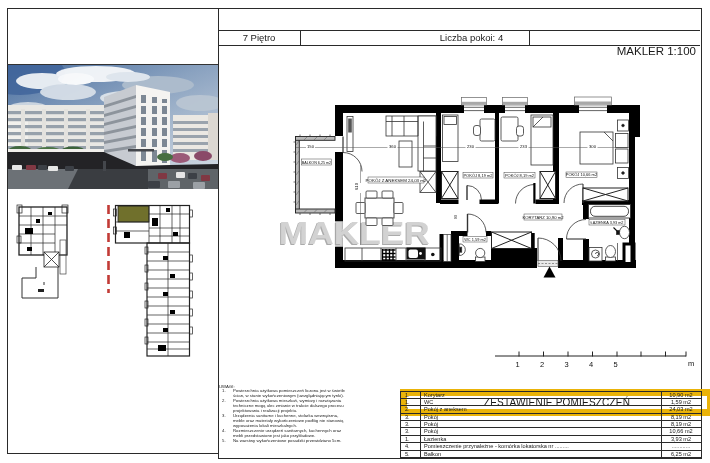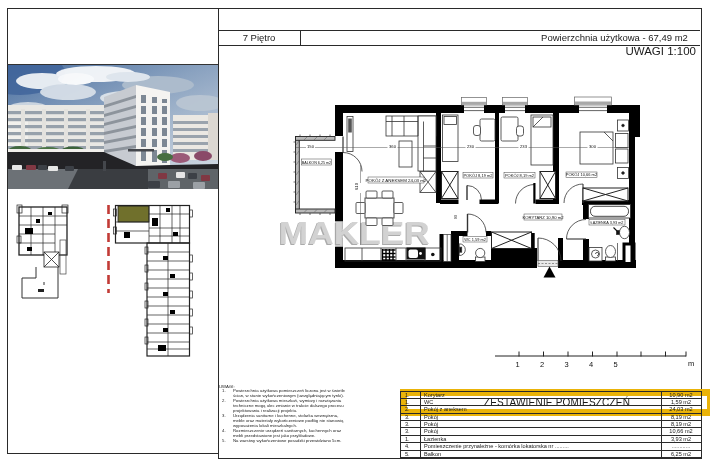--- a/index.html
+++ b/index.html
@@ -11,25 +11,25 @@
 
 <div class="abs" style="left:7px;top:8px;width:210px;height:444px;border:1.5px solid #2a2a2a;"></div>
 
 <div class="abs" style="left:218px;top:8px;width:482px;height:449px;border:1px solid #2a2a2a;"></div>
 
 <div class="abs" style="left:218px;top:30px;width:482px;height:14px;border-top:1px solid #2a2a2a;border-bottom:1px solid #2a2a2a;font-size:9.5px;">
 
   <div class="abs" style="left:0;top:0;width:82px;height:14px;border-right:1px solid #2a2a2a;text-align:center;line-height:14px;">7 Piętro</div>
 
 
-
-  <div class="abs" style="left:311px;top:0;width:171px;height:14px;text-align:center;line-height:14px;">Powierzchnia użytkowa - 67,49 m2</div>
+  <div class="abs" style="left:196px;top:0;width:115px;height:14px;border-right:1px solid #2a2a2a;text-align:center;line-height:14px;">Liczba pokoi: 4</div>
+
 </div>
 
-<div class="abs" style="left:560px;top:45px;width:136px;text-align:right;font-size:11.5px;">UWAGI 1:100</div>
+<div class="abs" style="left:560px;top:45px;width:136px;text-align:right;font-size:11.5px;">MAKLER 1:100</div>
 
 <div class="abs" style="left:219px;top:384.5px;width:129px;font-size:4.3px;line-height:4.95px;color:#222;">
   <div>UWAGI:</div>
   <div style="position:relative;padding-left:14px;"><span style="position:absolute;left:3px;">1.</span>Powierzchnia użytkowa pomieszczeń liczona jest w świetle ścian, w stanie wykończeniowym (uwzględniającym tynki).</div>
   <div style="position:relative;padding-left:14px;"><span style="position:absolute;left:3px;">2.</span>Powierzchnia użytkowa mieszkań, wymiary i rozwiązania techniczne mogą ulec zmianie w trakcie dalszego procesu projektowania i realizacji projektu.</div>
   <div style="position:relative;padding-left:14px;"><span style="position:absolute;left:3px;">3.</span>Urządzenia sanitarne i kuchenne, stolarka wewnętrzna, meble oraz materiały wykończeniowe podłóg nie stanowią wyposażenia lokali mieszkalnych.</div>
   <div style="position:relative;padding-left:14px;"><span style="position:absolute;left:3px;">4.</span>Rozmieszczenie urządzeń sanitarnych, kuchennych oraz mebli przedstawione jest jako przykładowe.</div>
   <div style="position:relative;padding-left:14px;"><span style="position:absolute;left:3px;">5.</span>Na warstwy wykończeniowe posadzki przewidziano 5cm.</div>
 </div>
 

